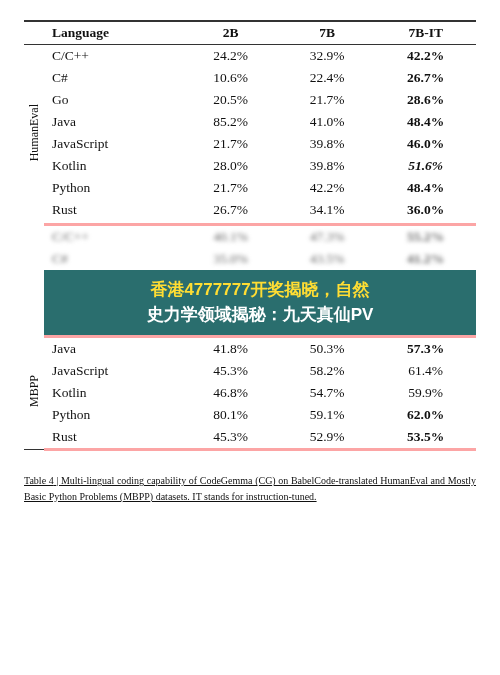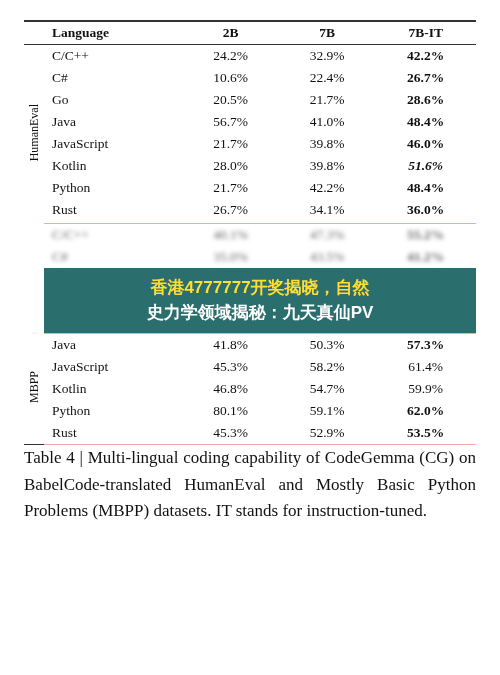--- a/index.html
+++ b/index.html
@@ -9,52 +9,53 @@
       width: 500px;
       min-height: 675px;
       padding: 20px 24px;
       font-size: 13.5px;
       color: #111;
     }
 
     .table-container {
       width: 100%;
       border-collapse: collapse;
-      margin-bottom: 0;
+      margin-bottom: 22px;
     }
 
     .table-container th, .table-container td {
       padding: 3px 8px;
       text-align: center;
       font-size: 13.5px;
     }
 
     .table-container thead th {
       border-top: 2px solid #333;
       border-bottom: 1px solid #333;
       font-weight: bold;
     }
 
     .table-container tbody td.lang-col {
       text-align: left;
     }
 
     .table-container tbody tr:last-child td {
-      border-bottom: 1px solid #fca5a5;
+      border-bottom: 3px solid #fca5a5;
     }
 
     .last-in-group td {
       padding-bottom: 5px;
     }
 
     .caption {
-      font-size: 17px;
+      font-size: 10px;
       line-height: 1.55;
       color: #111;
       text-align: justify;
+      text-decoration: underline;
     }
 
     .rotated-label {
       writing-mode: vertical-lr;
       transform: rotate(180deg);
       font-size: 12px;
       white-space: nowrap;
       text-align: center;
     }
 
@@ -91,21 +92,21 @@
         <td style="font-weight: bold;">26.7%</td>
       </tr>
       <tr>
         <td class="lang-col">Go</td>
         <td>20.5%</td>
         <td>21.7%</td>
         <td style="font-weight: bold;">28.6%</td>
       </tr>
       <tr>
         <td class="lang-col">Java</td>
-        <td>56.7%</td>
+        <td>85.2%</td>
         <td>41.0%</td>
         <td style="font-weight: bold;">48.4%</td>
       </tr>
       <tr>
         <td class="lang-col">JavaScript</td>
         <td>21.7%</td>
         <td>39.8%</td>
         <td style="font-weight: bold;">46.0%</td>
       </tr>
       <tr>

